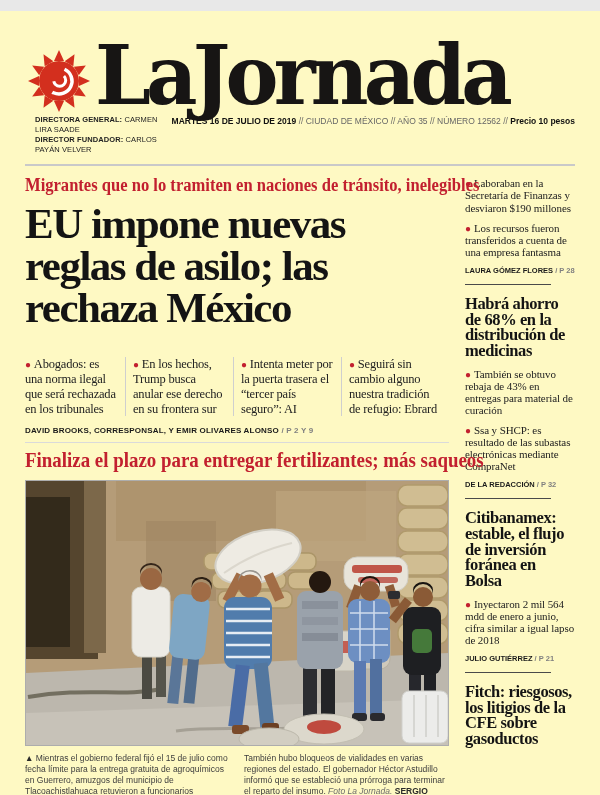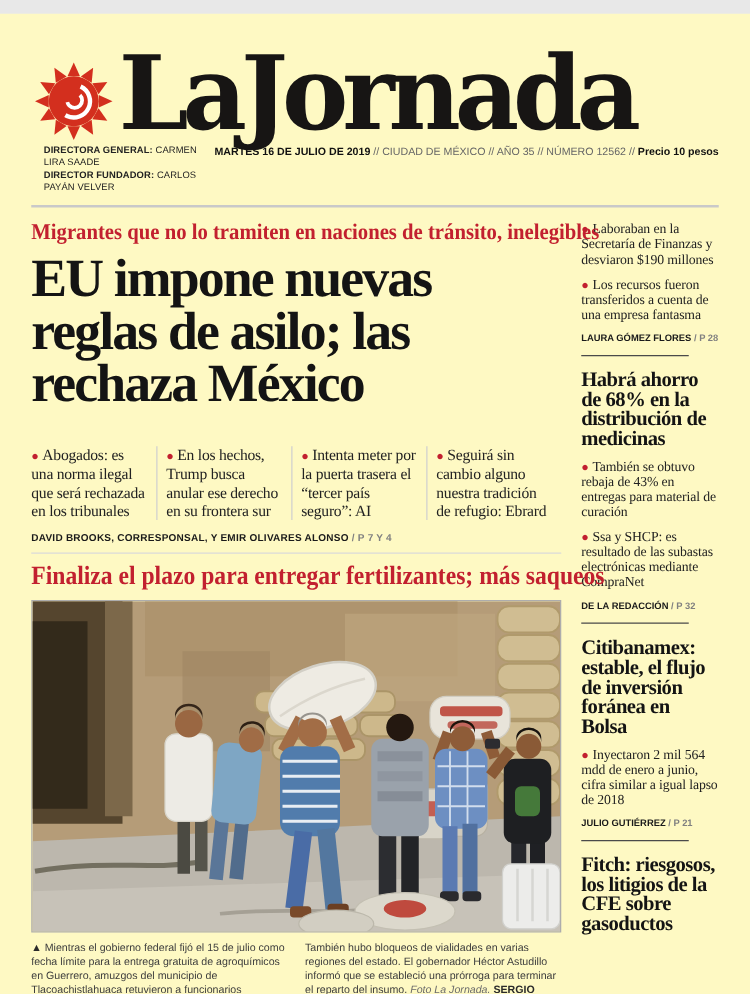--- a/index.html
+++ b/index.html
@@ -97,21 +97,21 @@
       <div class="kicker">Migrantes que no lo tramiten en naciones de tránsito, inelegibles</div>
       <h1 class="headline">EU impone nuevas reglas de asilo; las rechaza México</h1>
 
       <div class="mbullets">
         <div class="mcol"><span class="dot">●</span><span>Abogados: es una norma ilegal que será rechazada en los tribunales</span></div>
         <div class="mcol"><span class="dot">●</span><span>En los hechos, Trump busca anular ese derecho en su frontera sur</span></div>
         <div class="mcol"><span class="dot">●</span><span>Intenta meter por la puerta trasera el “tercer país seguro”: AI</span></div>
         <div class="mcol"><span class="dot">●</span><span>Seguirá sin cambio alguno nuestra tradición de refugio: Ebrard</span></div>
       </div>
 
-      <div class="mbyline"><span>DAVID BROOKS, CORRESPONSAL, Y EMIR OLIVARES ALONSO</span><span class="pg"> / P 7 Y 4</span></div>
+      <div class="mbyline"><span>DAVID BROOKS, CORRESPONSAL, Y EMIR OLIVARES ALONSO</span><span class="pg"> / P 2 Y 9</span></div>
 
       <div class="rule-mid"></div>
       <div class="subhead">Finaliza el plazo para entregar fertilizantes; más saqueos</div>
 
       <div class="photo">
         <svg width="422" height="264" viewBox="0 0 422 264">
 
           <rect x="0" y="0" width="422" height="264" fill="#b59c78"></rect>
           <rect x="0" y="0" width="422" height="46" fill="#a5capitan" opacity="0"></rect>
           <rect x="90" y="0" width="250" height="60" fill="#ab916a" opacity=".7"></rect>

